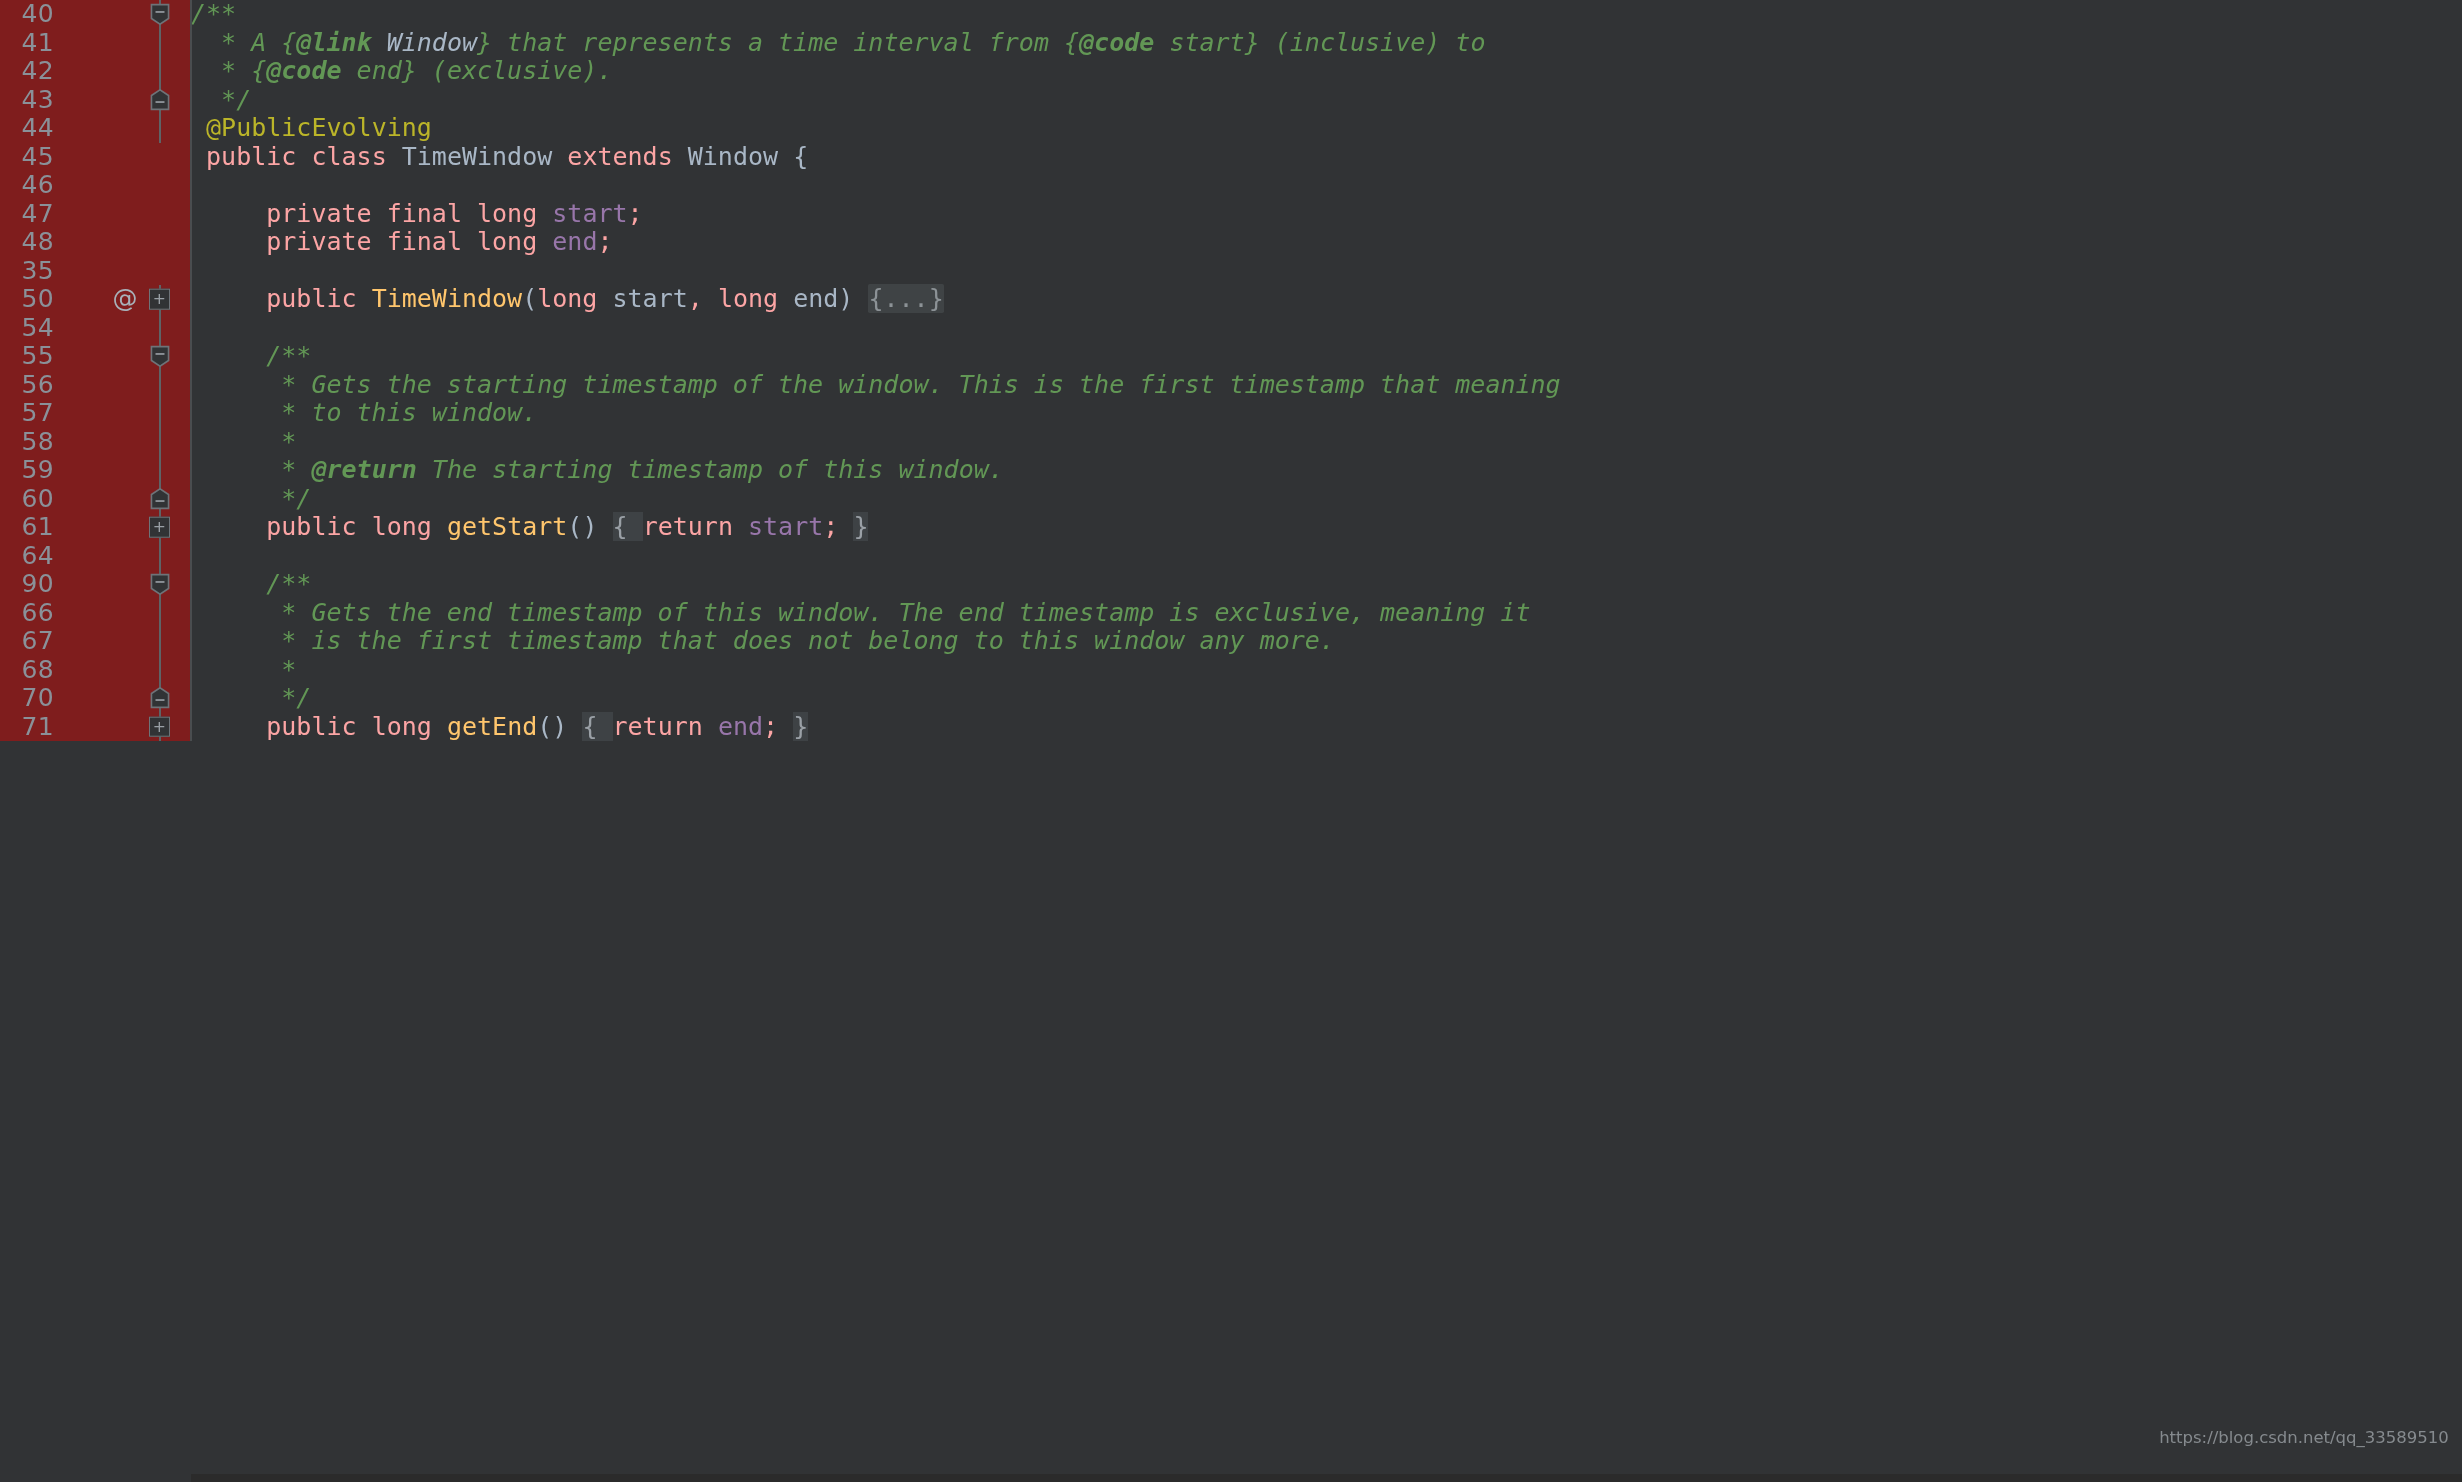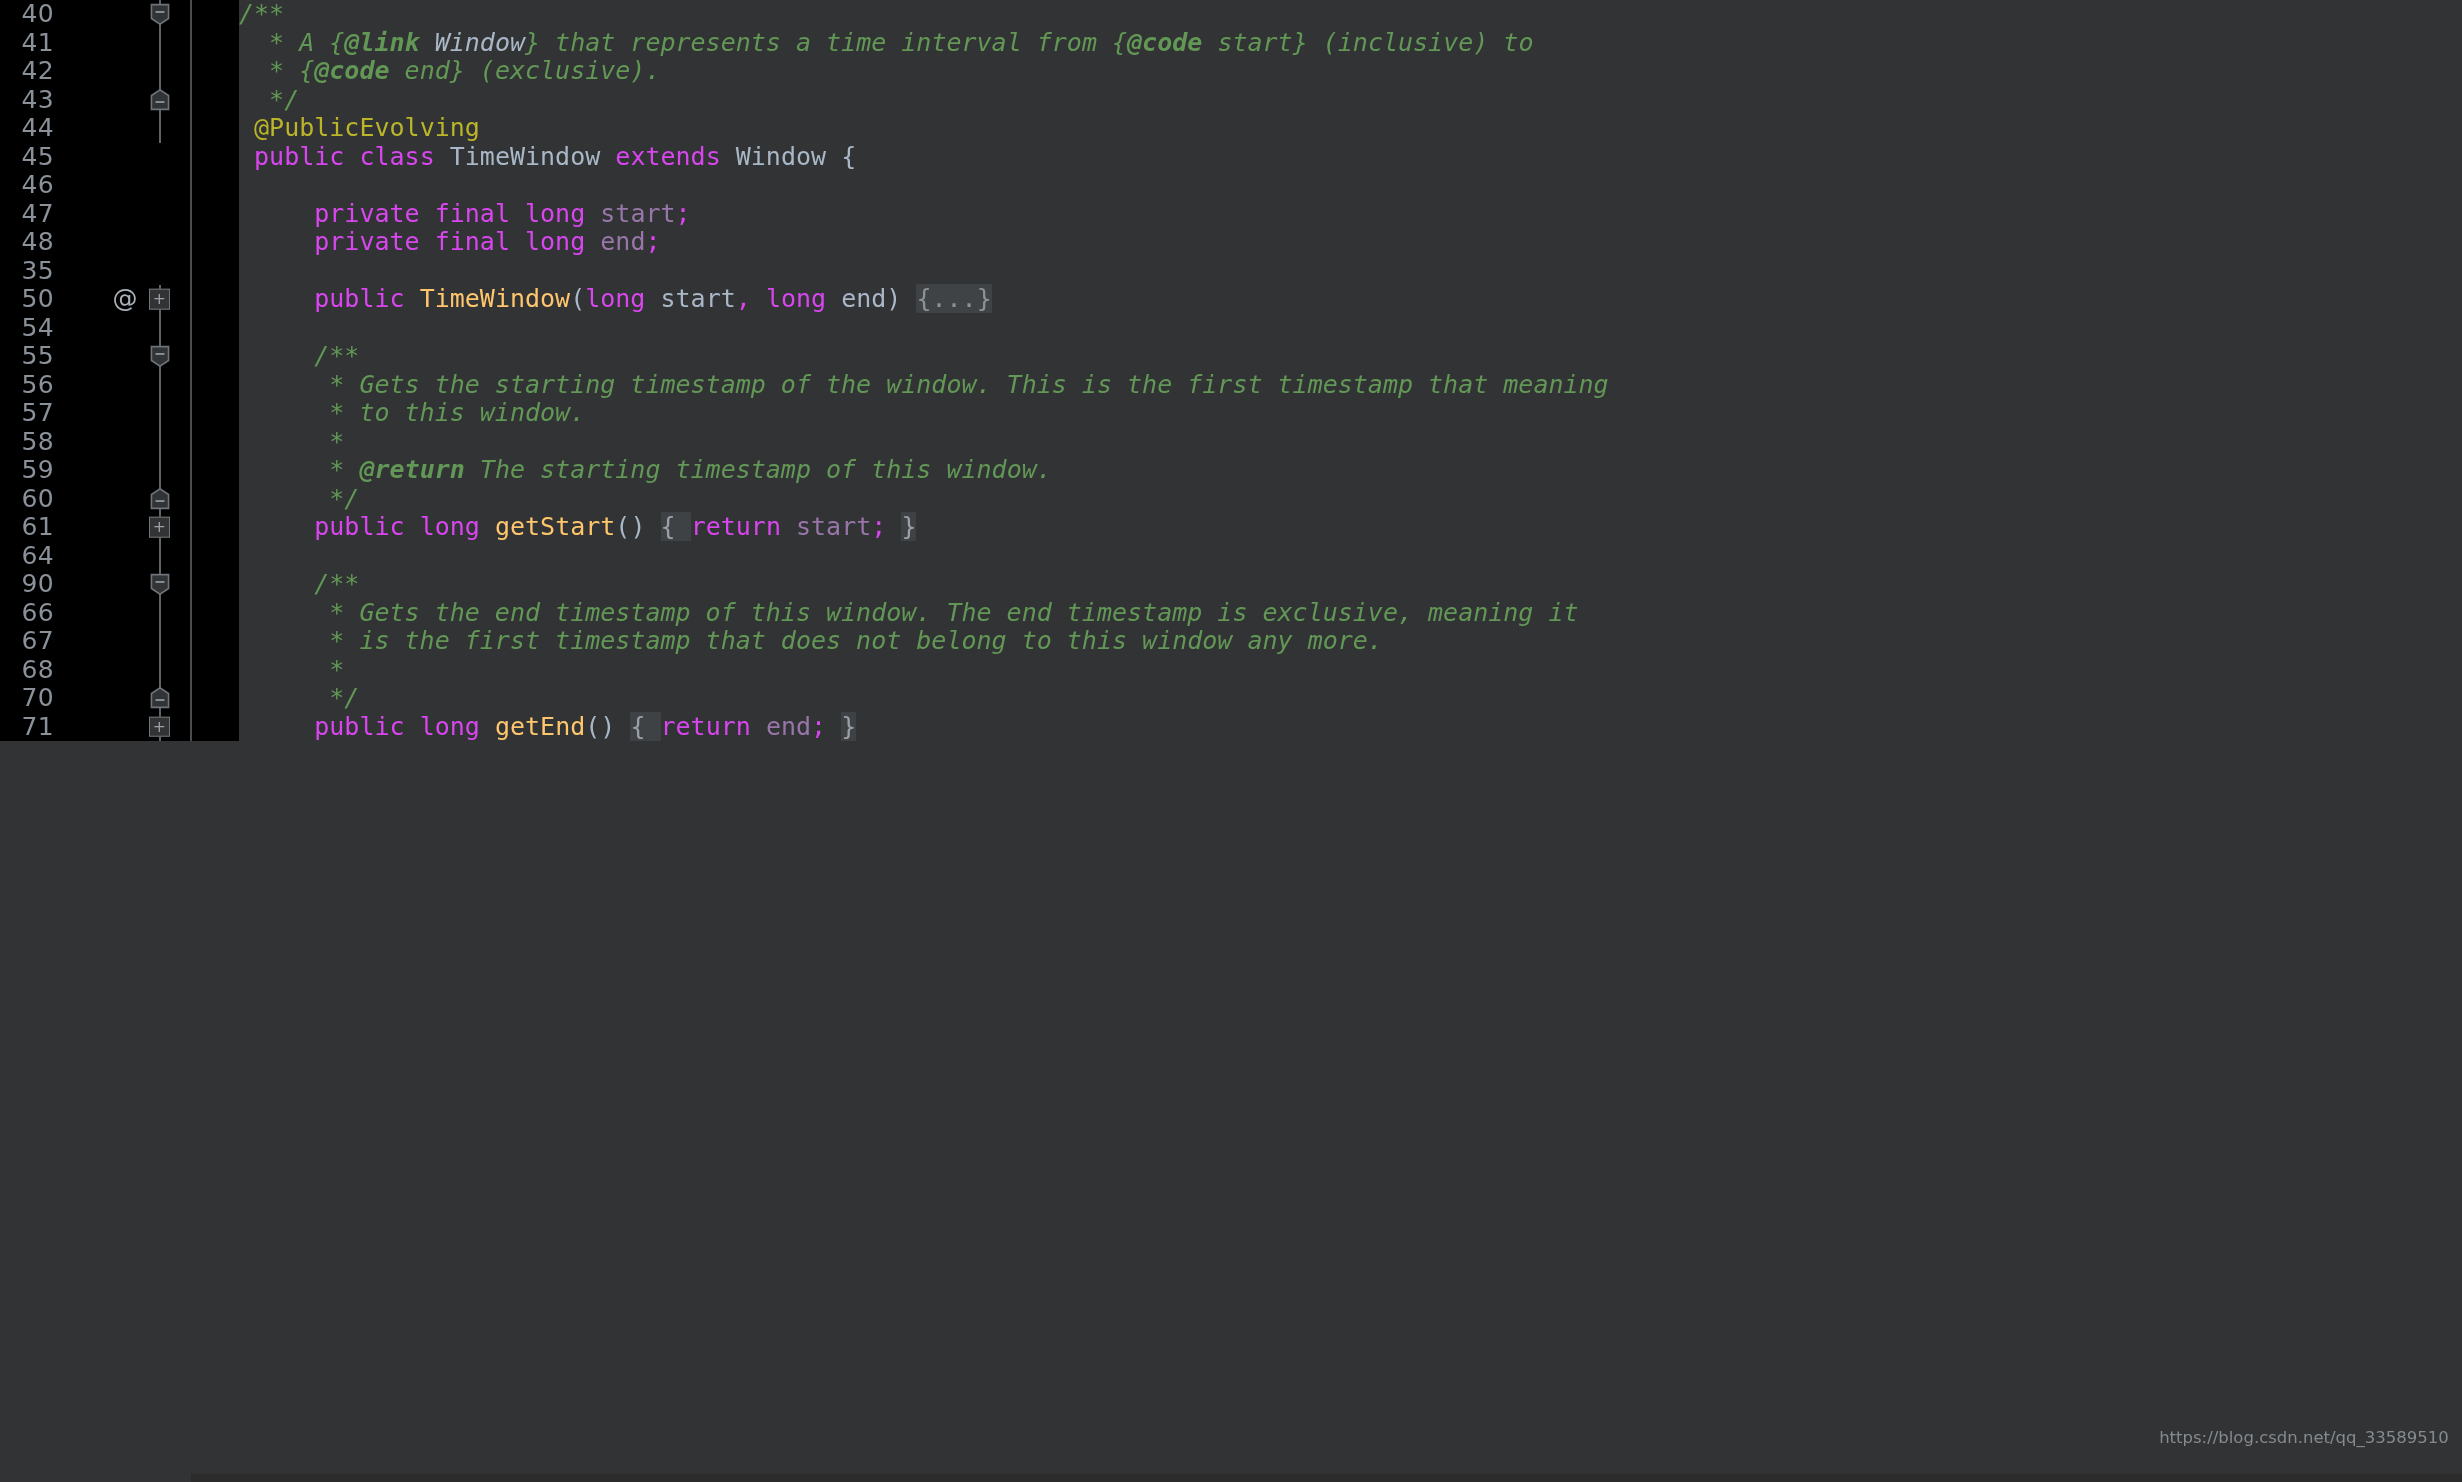--- a/index.html
+++ b/index.html
@@ -37,24 +37,23 @@
     line-height: 28.5px;
     white-space: pre;
     display: flex;
     align-items: stretch;
   }
 
   .gutter {
     position: relative;
     flex: 0 0 auto;
     width: 191px;
-    background: #000000;
+    background: #7f1d1d;
     display: flex;
     align-items: center;
-    padding-left: 48px;
   }
 
   .ln {
     position: absolute;
     left: 0;
     width: 54px;
     text-align: right;
     color: #8a9199;
     font-size: 25px;
     font-family: "DejaVu Sans", "Liberation Sans", sans-serif;
@@ -124,21 +123,21 @@
   .code {
     flex: 1 1 auto;
     font-size: 25px;
     color: #a9b7c6;
     white-space: pre;
     letter-spacing: 0px;
     font-family: "DejaVu Sans Mono", "Liberation Mono", monospace;
   }
 
   
-  .t-kw      { color: #d946ef; }
+  .t-kw      { color: #fca5a5; }
   .t-ann     { color: #bbb529; }
   .t-type    { color: #a9b7c6; }
   .t-ident   { color: #a9b7c6; }
   .t-field   { color: #9876aa; }
   .t-method  { color: #ffc66d; }
   .t-punc    { color: #a9b7c6; }
   .t-comment { color: #629755; font-style: italic; }
   .t-tag     { color: #629755; font-style: italic; font-weight: bold; }
   .t-doclink { color: #a9b7c6; font-style: italic; }
   .t-fold {

